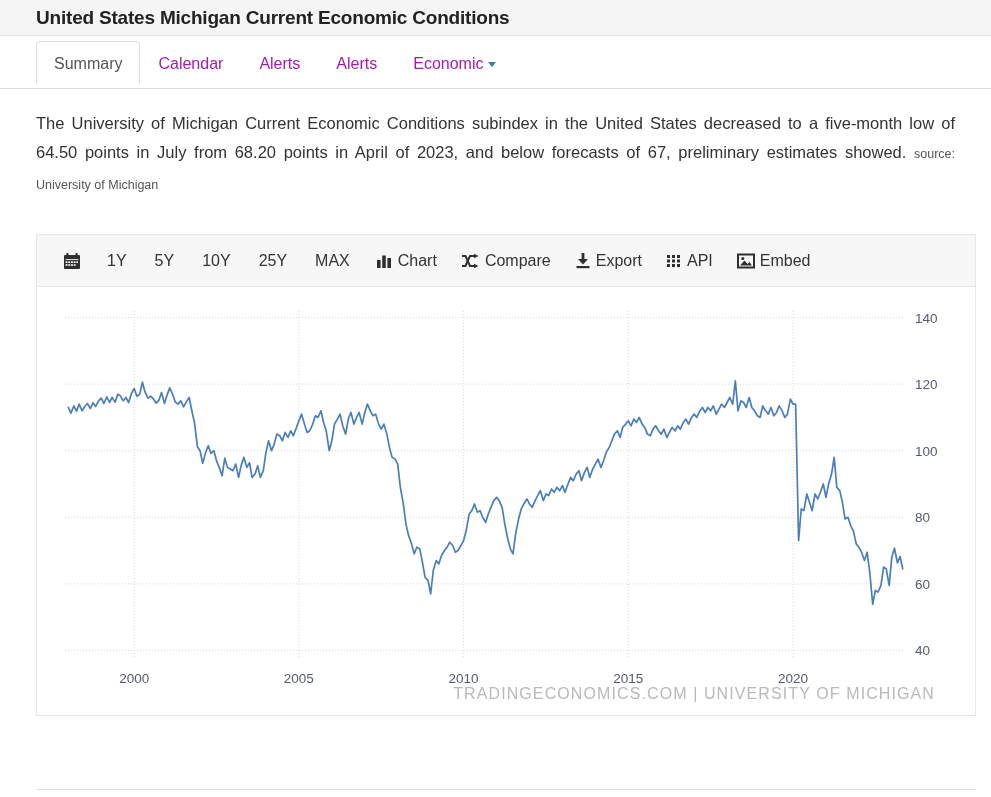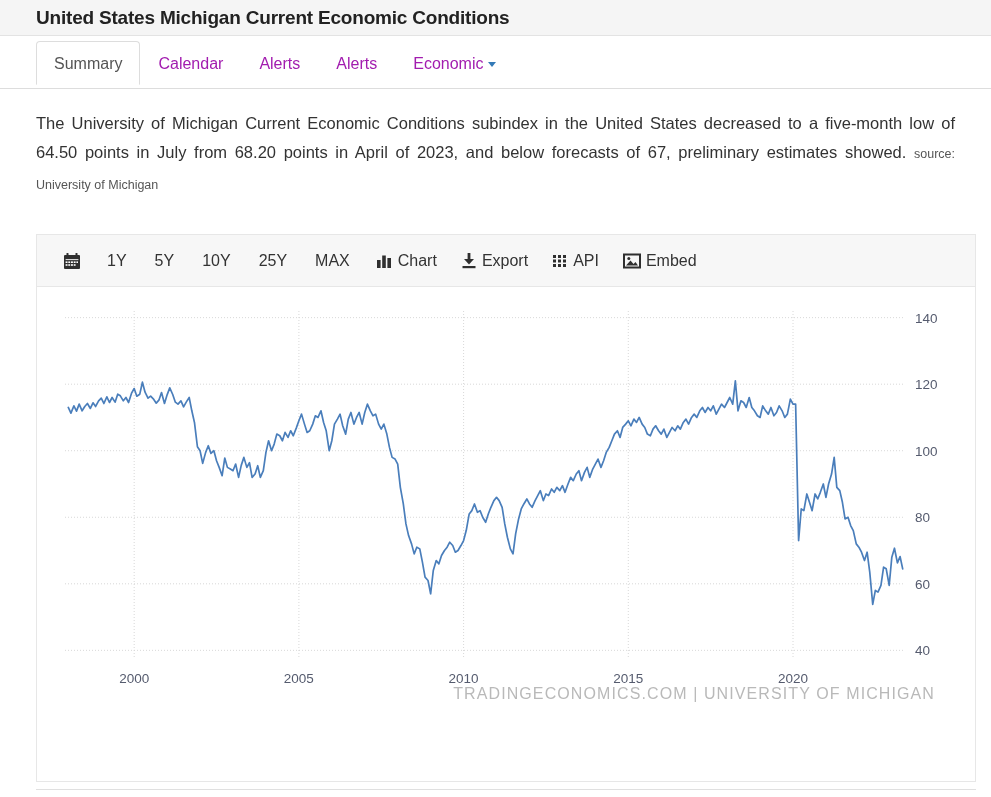--- a/index.html
+++ b/index.html
@@ -83,21 +83,21 @@
     font-size: 12.5px;
     color: #555555;
   }
 
   
   .chart-panel {
     position: absolute;
     left: 36px;
     top: 234px;
     width: 940px;
-    height: 548px;
+    height: 482px;
     border: 1px solid #e7e7e7;
     background: #ffffff;
   }
   .chart-toolbar {
     height: 52px;
     background: #f7f7f7;
     border-bottom: 1px solid #e7e7e7;
     display: flex;
     align-items: center;
     padding-left: 14px;
@@ -211,20 +211,31 @@
         <span>
           <svg width="17" height="16" viewBox="0 0 17 16">
             <rect x="1" y="7" width="3.6" height="8" fill="#2f2f2f"></rect>
             <rect x="6.2" y="2.5" width="3.6" height="12.5" fill="#2f2f2f"></rect>
             <rect x="11.4" y="5" width="3.6" height="10" fill="#2f2f2f"></rect>
           </svg>
         </span>
         <span>Chart</span>
       </div>
 
+      <div class="tool">
+        <span>
+          <svg width="19" height="16" viewBox="0 0 19 16">
+            <path d="M1 3 H4.5 L9 13 H13.5" stroke="#2f2f2f" stroke-width="2" fill="none"></path>
+            <path d="M1 13 H4.5 L9 3 H13.5" stroke="#2f2f2f" stroke-width="2" fill="none"></path>
+            <path d="M13 0.8 L17.5 3 L13 5.2 Z" fill="#2f2f2f"></path>
+            <path d="M13 10.8 L17.5 13 L13 15.2 Z" fill="#2f2f2f"></path>
+          </svg>
+        </span>
+        <span>Compare</span>
+      </div>
 
       <div class="tool">
         <span>
           <svg width="16" height="17" viewBox="0 0 16 17">
             <rect x="6.6" y="1" width="2.8" height="7" fill="#2f2f2f"></rect>
             <path d="M3 7 L8 12.5 L13 7 Z" fill="#2f2f2f"></path>
             <rect x="1.5" y="14" width="13" height="2.2" fill="#2f2f2f"></rect>
           </svg>
         </span>
         <span>Export</span>

